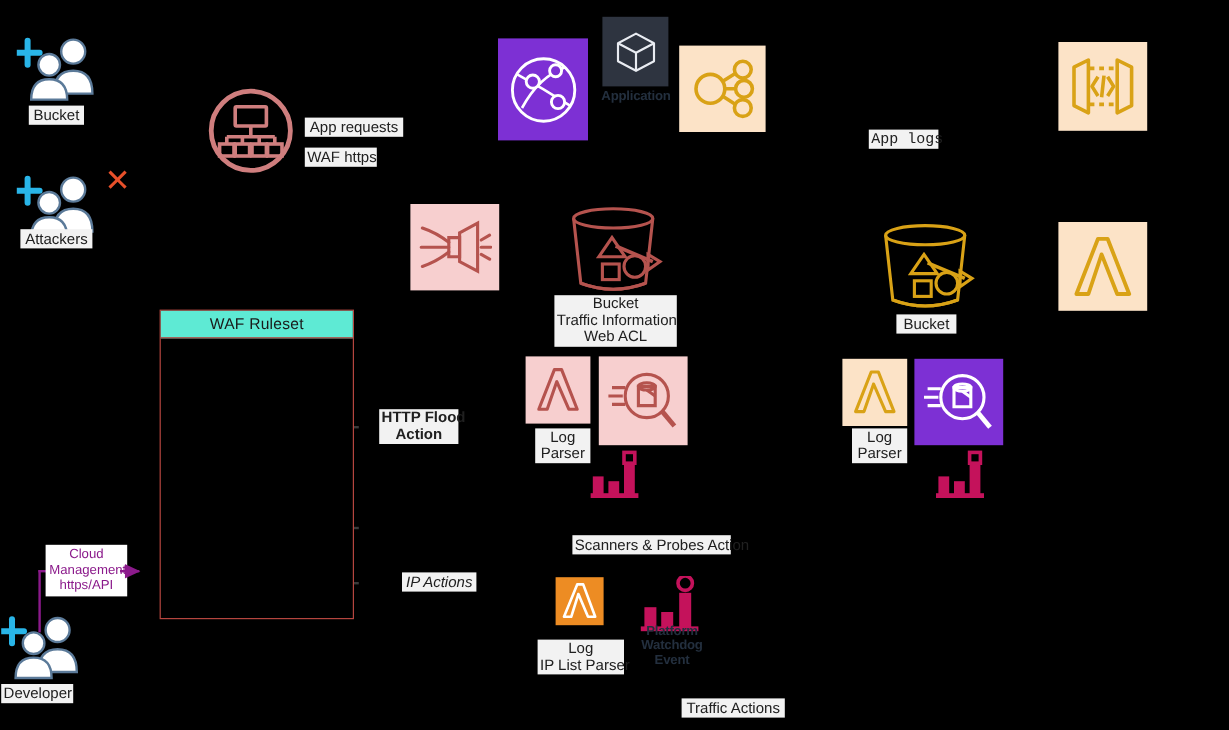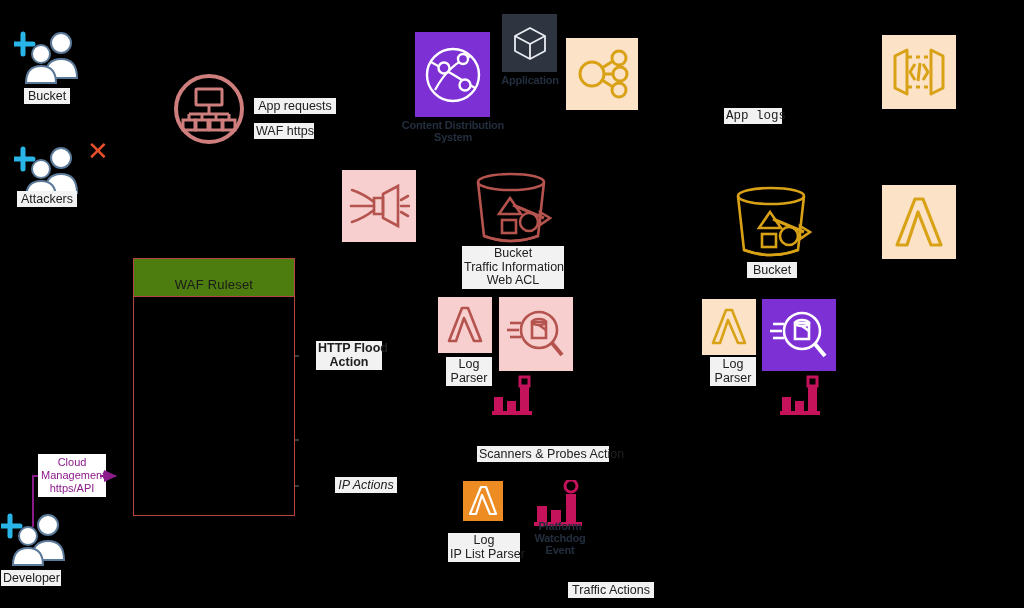--- a/index.html
+++ b/index.html
@@ -30,22 +30,22 @@
   }
 
   
   .tile{position:absolute;display:flex;align-items:center;justify-content:center;}
   .tile svg{display:block;}
 
   
   #waf-ruleset{position:absolute;box-sizing:border-box;
     border:1.5px solid #b5453f;background:#000;}
   #waf-ruleset .hdr{
-    background:#4d7c0f;color:#1a1a1a;font-size:13px;font-weight:normal;
-    text-align:center;padding:18px 0 4px 0;border-bottom:1.5px solid #b5453f;
+    background:#5eead4;color:#1a1a1a;font-size:13px;font-weight:normal;
+    text-align:center;padding:3px 0 4px 0;border-bottom:1.5px solid #b5453f;
     letter-spacing:0.2px;
   }
 
   
   .conn{position:absolute;background:#8b1a8b;}
   .xmark{position:absolute;color:#e8502a;font-weight:bold;
          font-size:26px;line-height:26px;font-family:"DejaVu Sans",sans-serif;}
   .stub{position:absolute;background:#3a3a3a;}
 </style>
 </head>
@@ -111,22 +111,20 @@
 
   <div class="tile" style="left:415px;top:32px;width:75px;height:85px;background:#7d30d4;">
     <svg width="62" height="62" viewBox="0 0 62 62">
       <circle cx="31" cy="31" r="26" fill="none" stroke="#ffffff" stroke-width="2.4"></circle>
       <path d="M9 18 q22 12 44 26 M13 46 q14-26 36-34" fill="none" stroke="#fff" stroke-width="2.2"></path>
       <circle cx="22" cy="24" r="5.5" fill="#7d30d4" stroke="#fff" stroke-width="2.4"></circle>
       <circle cx="41" cy="15" r="5" fill="#7d30d4" stroke="#fff" stroke-width="2.4"></circle>
       <circle cx="43" cy="41" r="5.5" fill="#7d30d4" stroke="#fff" stroke-width="2.4"></circle>
     </svg>
   </div>
-  <div class="lbl-dark" style="left:393px;top:119px;width:120px;">Content Distribution
-System</div>
 
   <div class="tile" style="left:502px;top:14px;width:55px;height:58px;background:#2e3440;">
     <svg width="40" height="40" viewBox="0 0 40 40">
       <g fill="none" stroke="#e9ecf2" stroke-width="1.8" stroke-linejoin="round">
         <path d="M20 5 L35 13 L35 28 L20 36 L5 28 L5 13 Z"></path>
         <path d="M5 13 L20 21 L35 13 M20 21 L20 36"></path>
       </g>
     </svg>
   </div>
   <div class="lbl-dark" style="left:499px;top:74px;width:62px;">Application</div>

